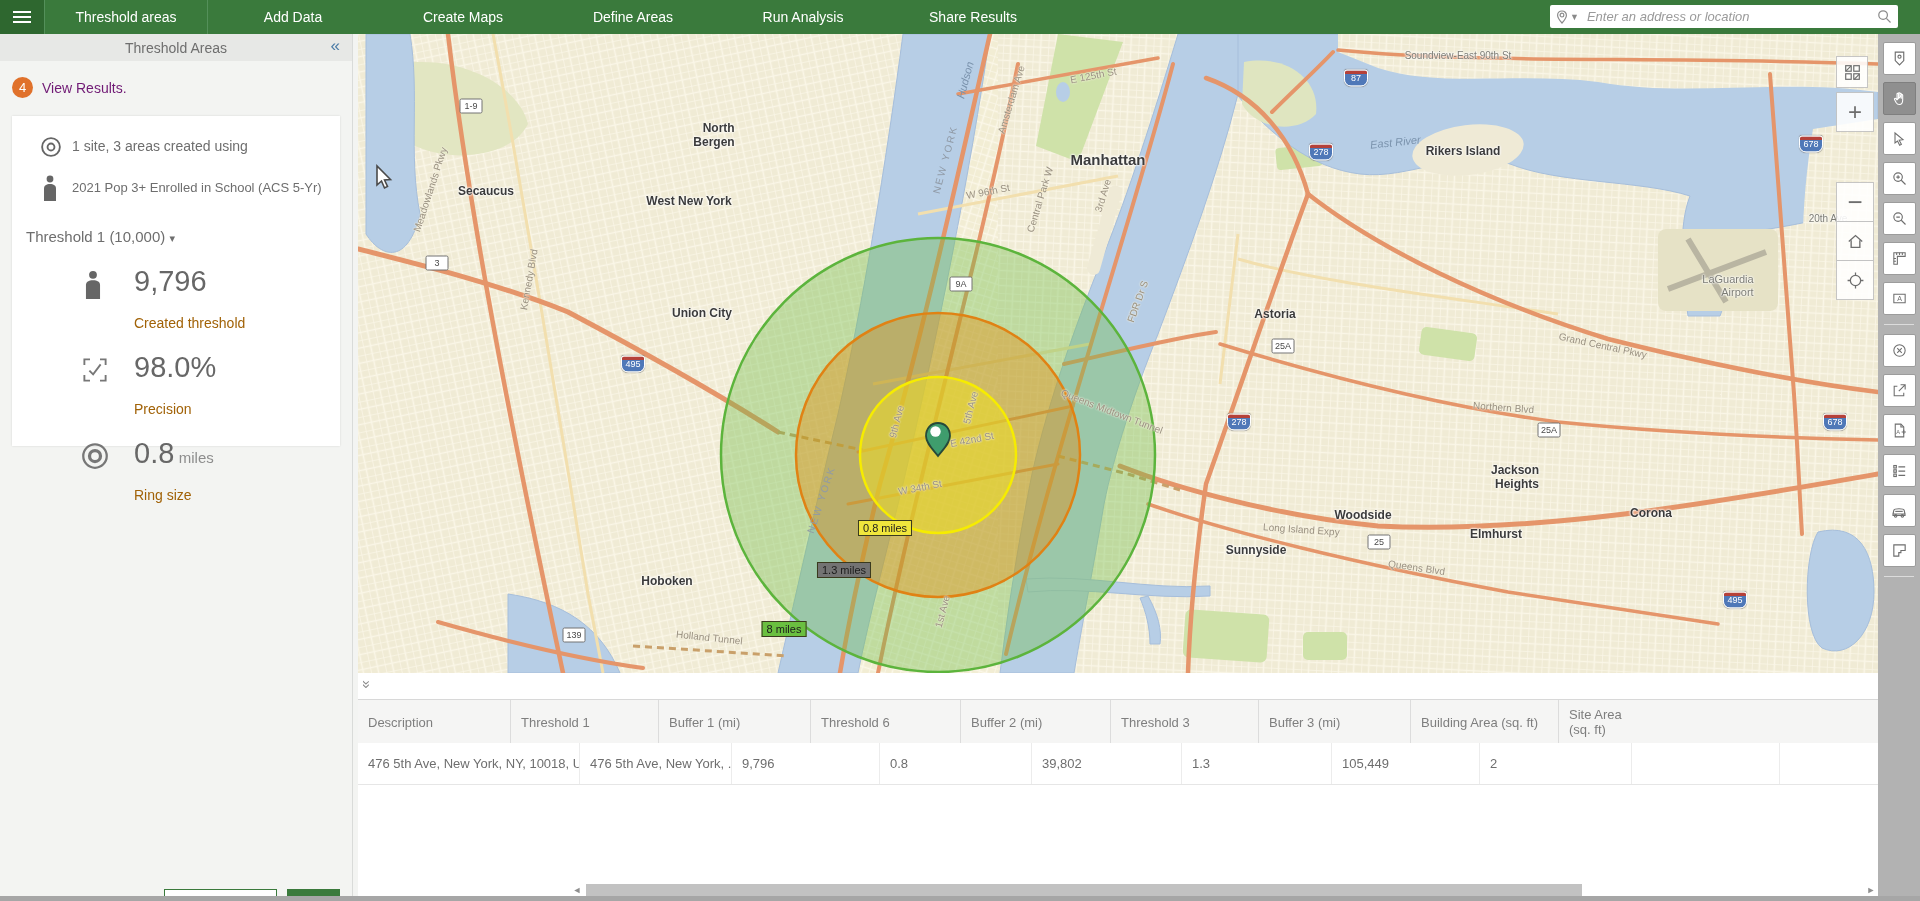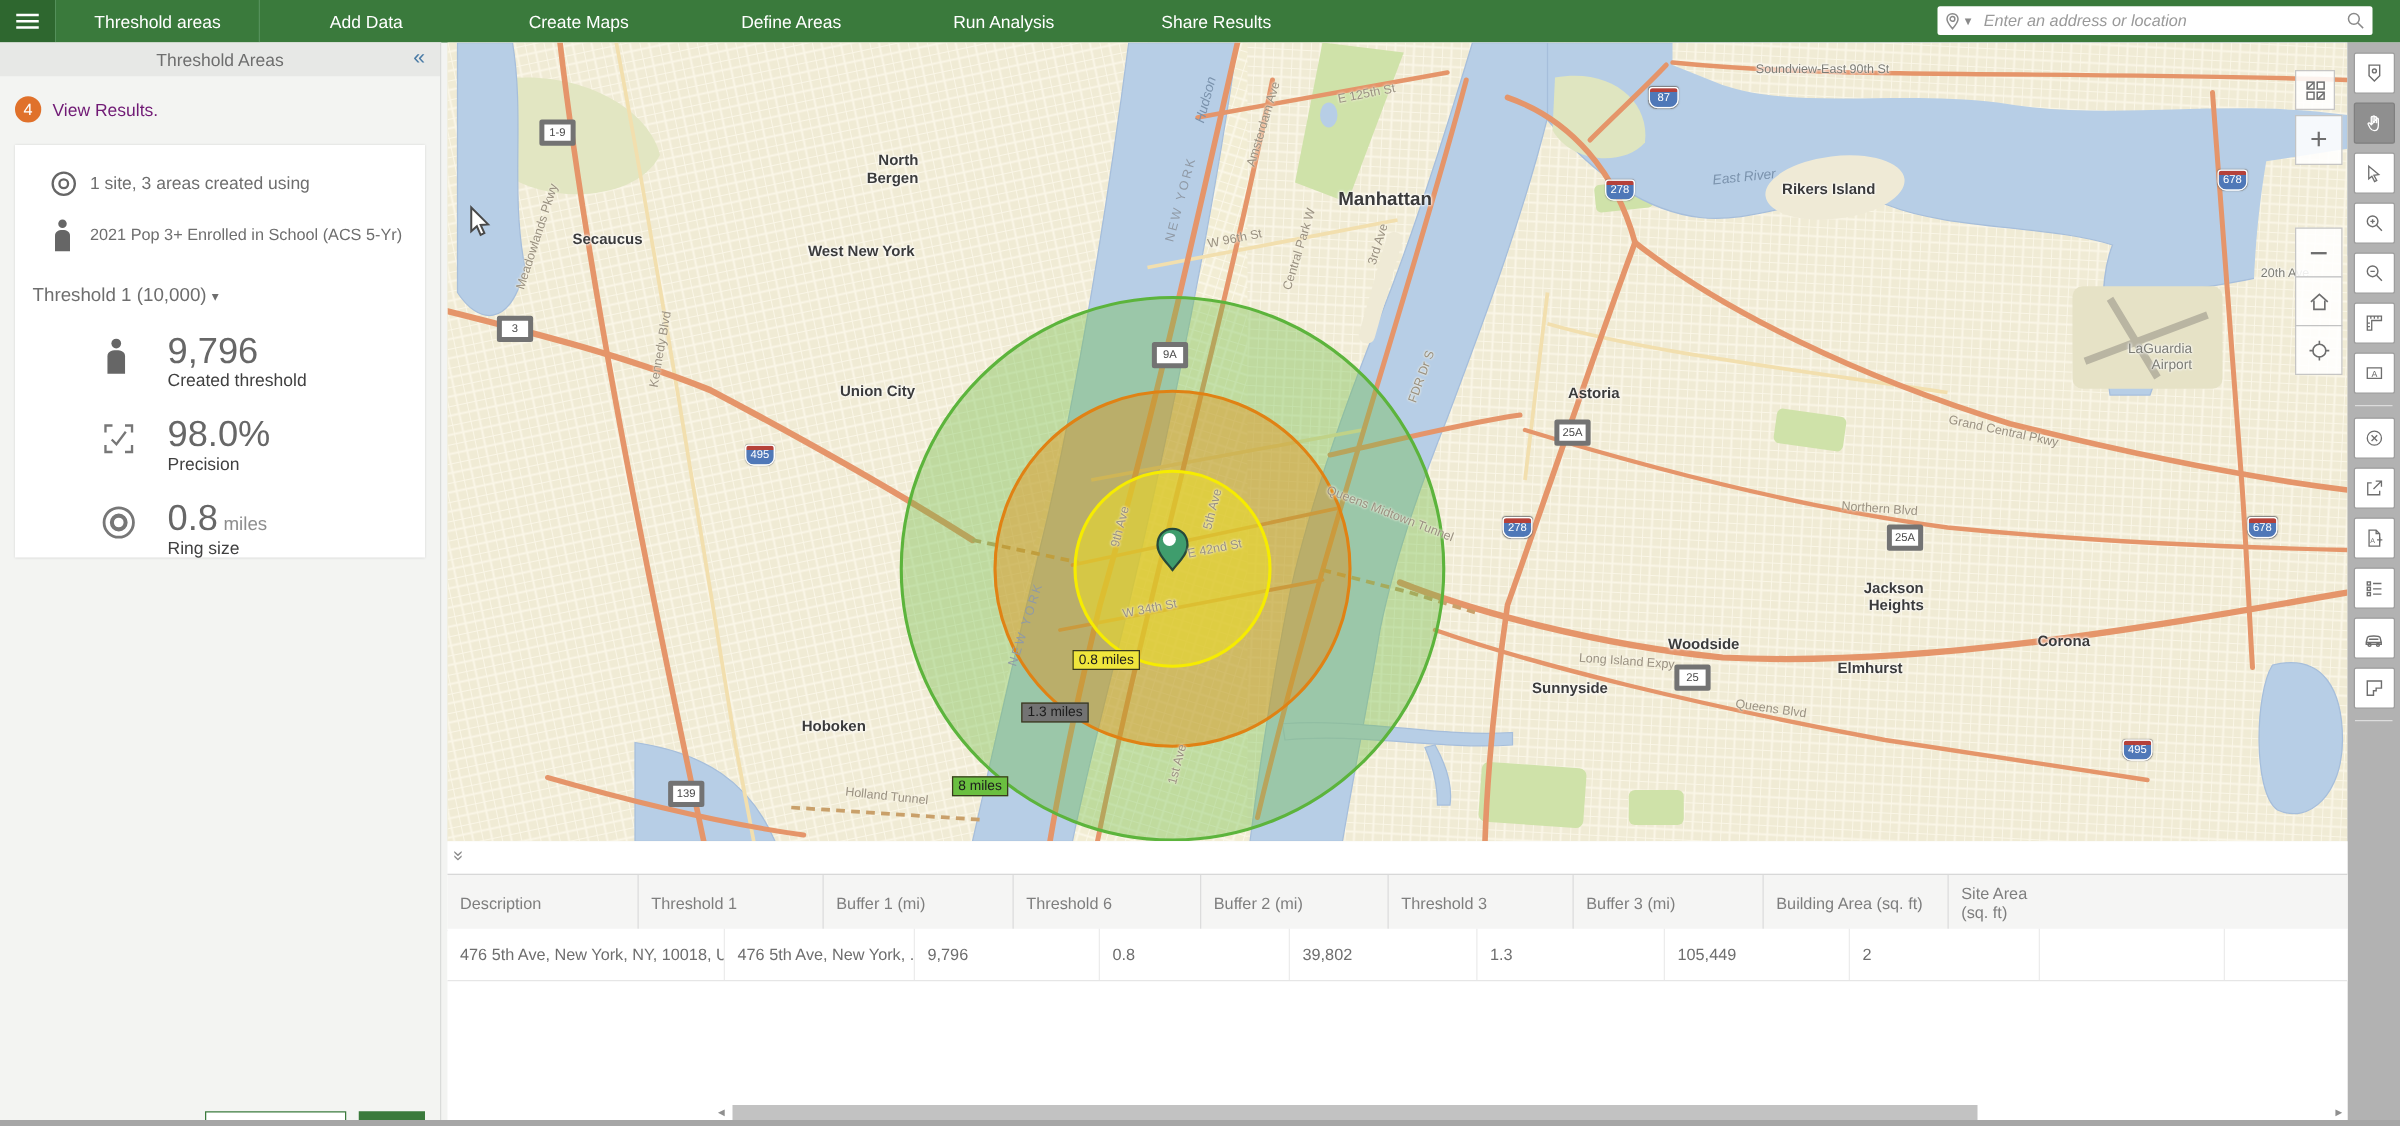--- a/index.html
+++ b/index.html
@@ -27,37 +27,37 @@
   .card{position:absolute;left:12px;top:82px;width:328px;height:330px;background:#fff;box-shadow:0 0 2px rgba(0,0,0,.12);}
   .card-row{display:flex;align-items:center;margin:18px 14px 0 26px;}
   .card-row .cicon{width:34px;flex:0 0 34px;color:#666;}
   .card-row .ctext{color:#6e6e6e;font-size:13px;line-height:1.25;}
   .selector{margin:26px 0 0 14px;color:#6e6e6e;font-size:15px;cursor:pointer;}
   .selector .caret{font-size:11px;color:#6e6e6e;}
   .stat{display:flex;margin:22px 0 0 68px;}
   .stat .sicon{width:54px;flex:0 0 54px;color:#666;padding-top:2px;}
   .stat .sval{font-size:29px;color:#676767;line-height:1;}
   .stat .sunit{font-size:15px;color:#8d8d8d;}
-  .stat .slabel{font-size:14px;color:#404040;margin-top:0;}
+  .stat .slabel{font-size:14px;color:#a16207;margin-top:19px;}
   .panel-btns{position:absolute;left:0;top:855px;width:340px;display:flex;justify-content:flex-end;gap:10px;}
   .btn-outline{height:28px;padding:0 12px;background:#fff;border:1px solid #3a7a3c;color:#3a7a3c;font-size:13px;display:flex;align-items:center;cursor:pointer;}
   .btn-solid{height:30px;padding:0 13px;background:#3a7a3c;border:none;color:#fff;font-size:13px;display:flex;align-items:center;cursor:pointer;}
   
   .map{position:absolute;left:358px;top:34px;width:1520px;height:639px;overflow:hidden;background:#efead4;cursor:default;}
   .map svg.base{position:absolute;left:0;top:0;}
   .place{position:absolute;transform:translate(-50%,-50%);color:#3b3b3b;font-size:12px;font-weight:600;text-align:right;white-space:pre-line;line-height:1.15;
      text-shadow:0 0 2px #fff,0 0 2px #fff,0 0 3px #fff;pointer-events:none;}
   .place.big{font-size:15px;font-weight:700;}
   .place.small{font-size:10px;font-weight:400;color:#7c7c74;}
   .rlabel{position:absolute;transform-origin:center;color:#9a9181;font-size:10px;white-space:nowrap;text-shadow:0 0 2px #f6f2e2,0 0 2px #f6f2e2;pointer-events:none;}
   .wlabel{position:absolute;transform-origin:center;color:#7b93ad;font-size:11px;font-style:italic;white-space:nowrap;pointer-events:none;}
   .wlabel.caps{font-style:normal;font-size:10px;letter-spacing:2px;color:#909aa6;}
-  .shield{position:absolute;transform:translate(-50%,-50%);font-size:9px;line-height:1;display:flex;align-items:center;justify-content:center;pointer-events:none;}
+  .shield{position:absolute;transform:translate(-50%,-50%);font-size:9px;line-height:1;display:flex;align-items:center;justify-content:center;pointer-events:none;margin-left:25px;}
   .shield.blue{width:22px;height:15px;color:#fff;background:linear-gradient(#b5413a 0 3.5px,#4f78b8 3.5px);border:1px solid #fff;border-radius:3px 3px 7px 7px;box-shadow:0 0 1px #777;}
-  .shield.white{min-width:17px;height:13px;padding:0 2px;color:#4a4a4a;background:#fff;border:4px solid #737373;border-radius:2px;}
+  .shield.white{min-width:17px;height:13px;padding:0 2px;color:#4a4a4a;background:#fff;border:1px solid #737373;border-radius:2px;}
   .ringlabel{position:absolute;transform:translate(-50%,-50%);font-size:11px;color:#1c1c1c;border:1px solid #3a3a1e;padding:1px 4px;white-space:nowrap;}
   .mapctl{position:absolute;background:rgba(255,255,255,.88);border:1px solid rgba(160,160,160,.6);color:#6e6e6e;display:flex;align-items:center;justify-content:center;cursor:pointer;}
   .cursor{position:absolute;pointer-events:none;}
   
   .toolbar{position:absolute;left:1878px;top:34px;width:42px;height:867px;background:#b2b2b2;display:flex;flex-direction:column;align-items:center;padding-top:8px;box-sizing:border-box;}
   .tool{width:31px;height:31px;background:#fff;border:1px solid #9c9c9c;border-radius:2px;margin-bottom:7px;display:flex;align-items:center;justify-content:center;color:#6e6e6e;cursor:pointer;flex:0 0 auto;}
   .tool.active{background:#8f8f8f;color:#fff;border-color:#7f7f7f;}
   .tool-div{width:30px;height:1px;background:#dcdcdc;margin:2px 0 9px 0;}
   
   .bottom{position:absolute;left:358px;top:673px;width:1520px;height:223px;background:#fff;}

